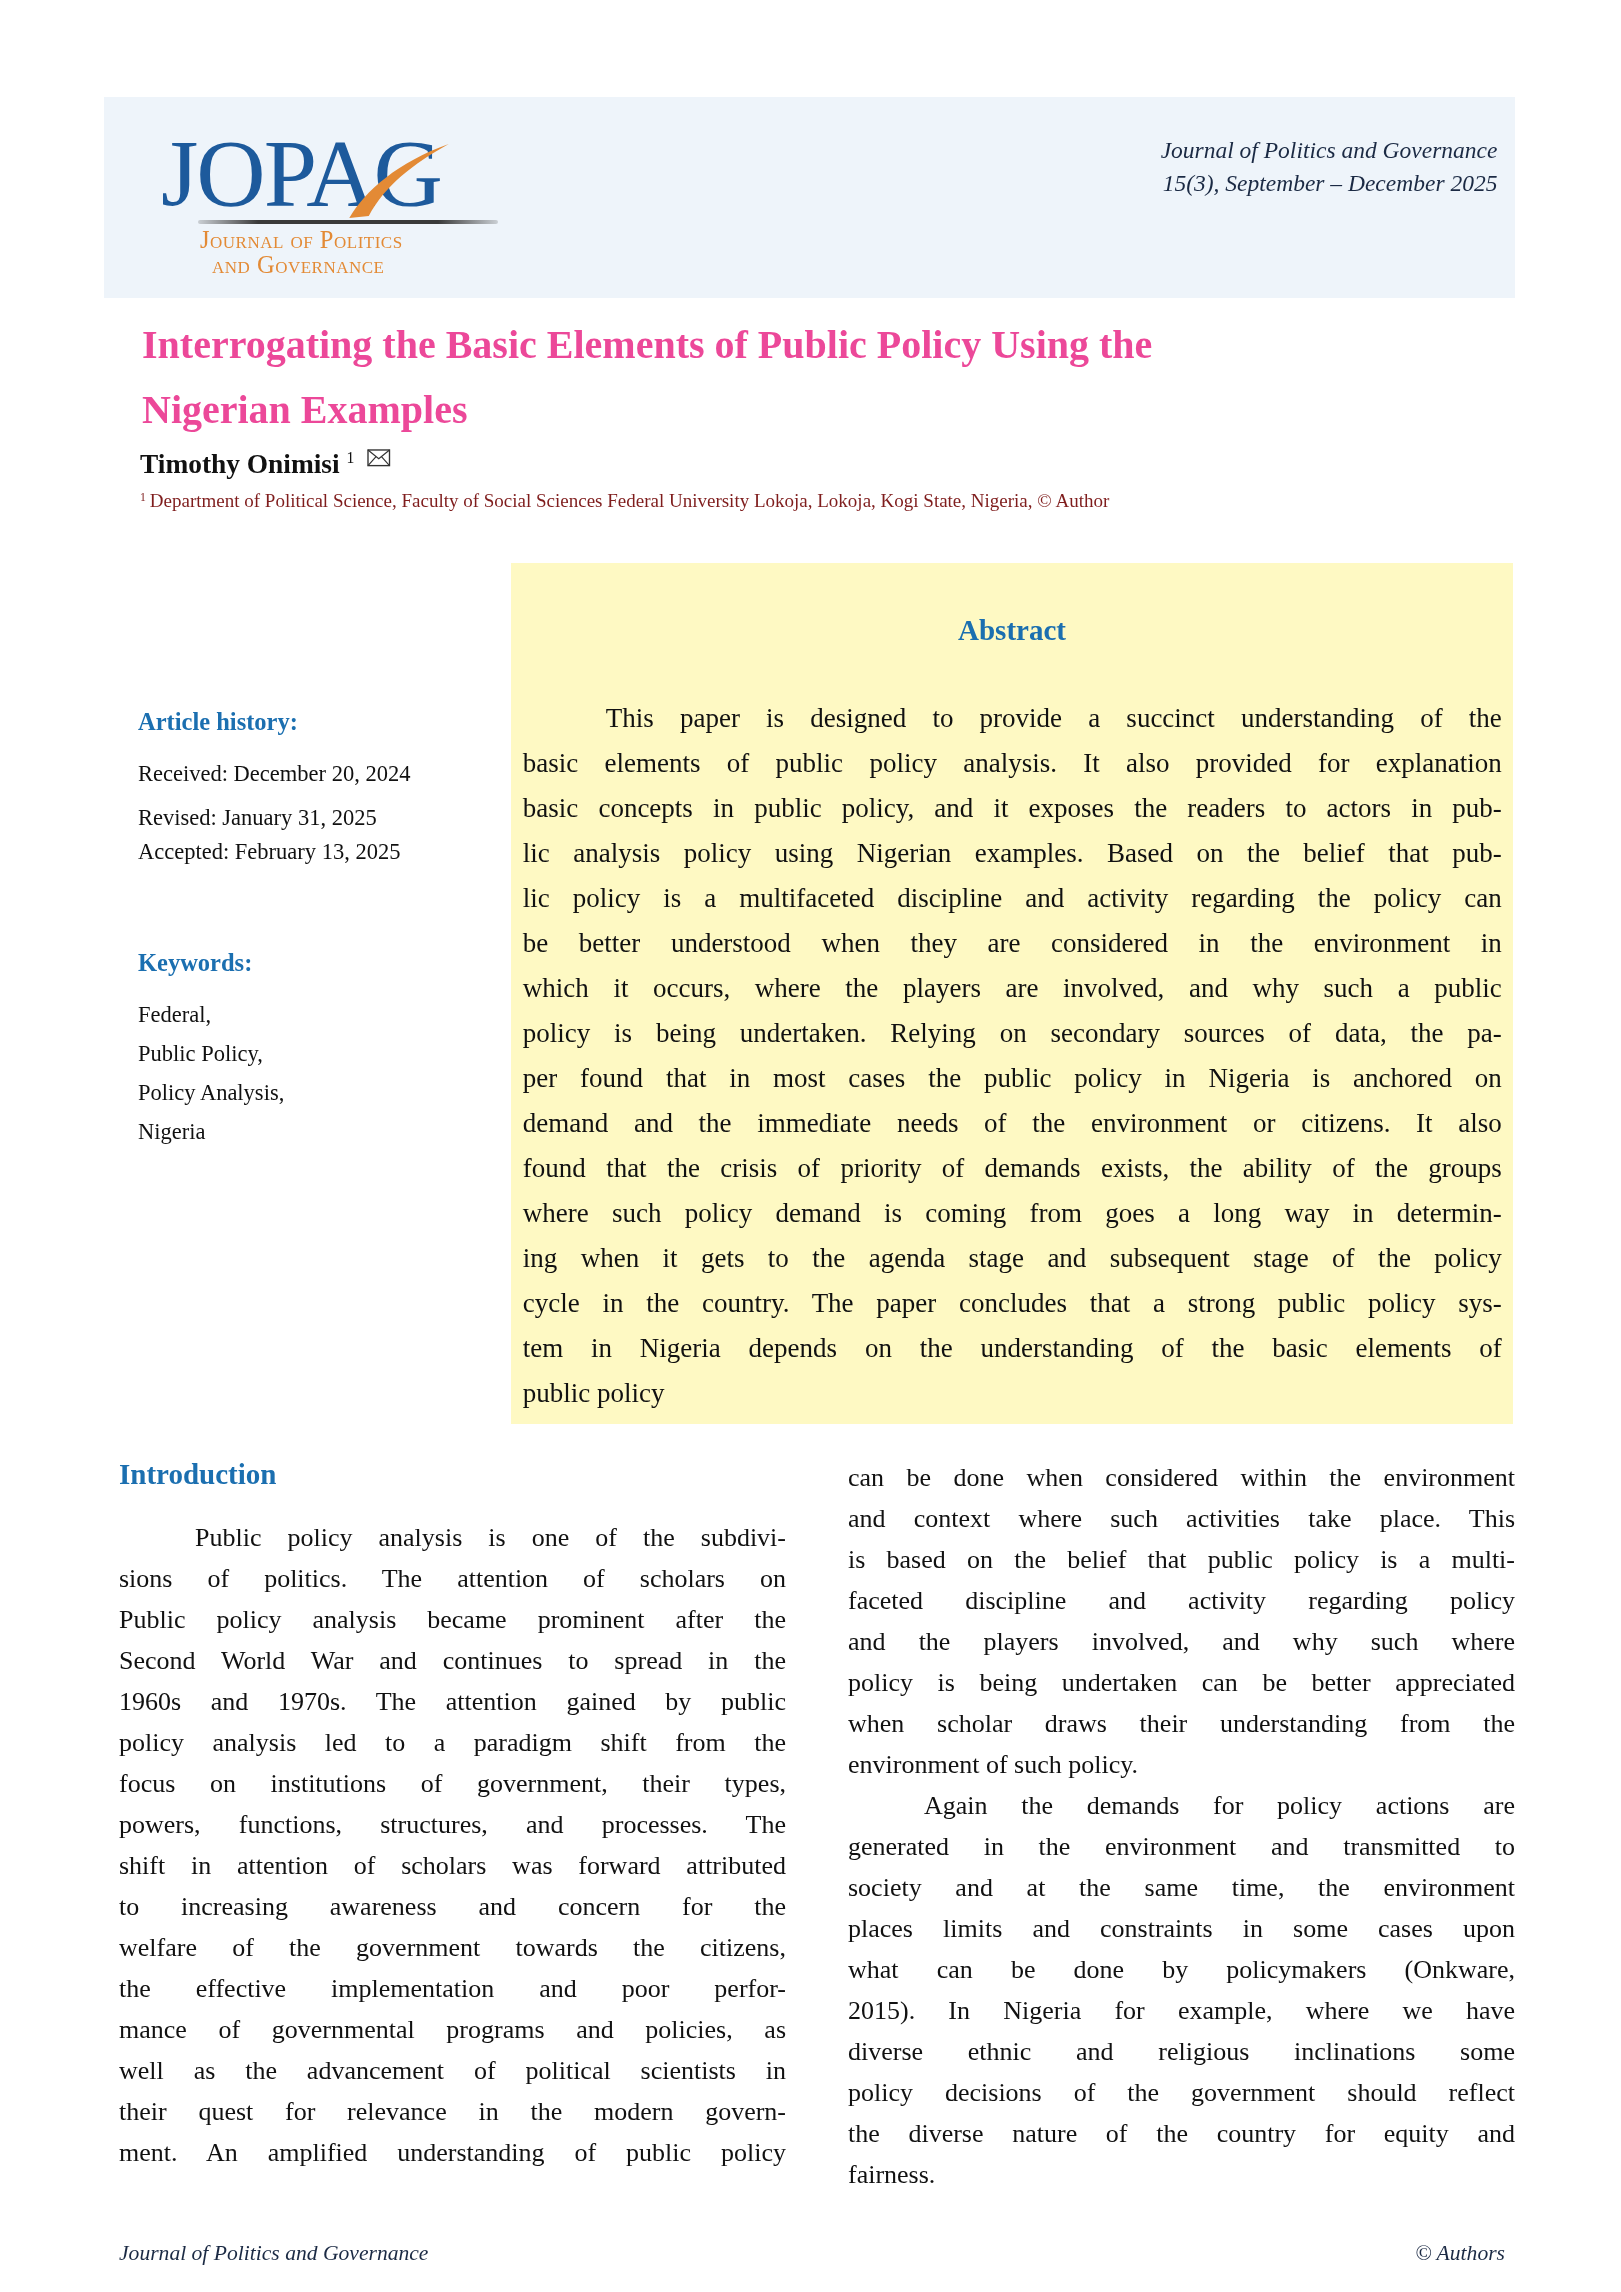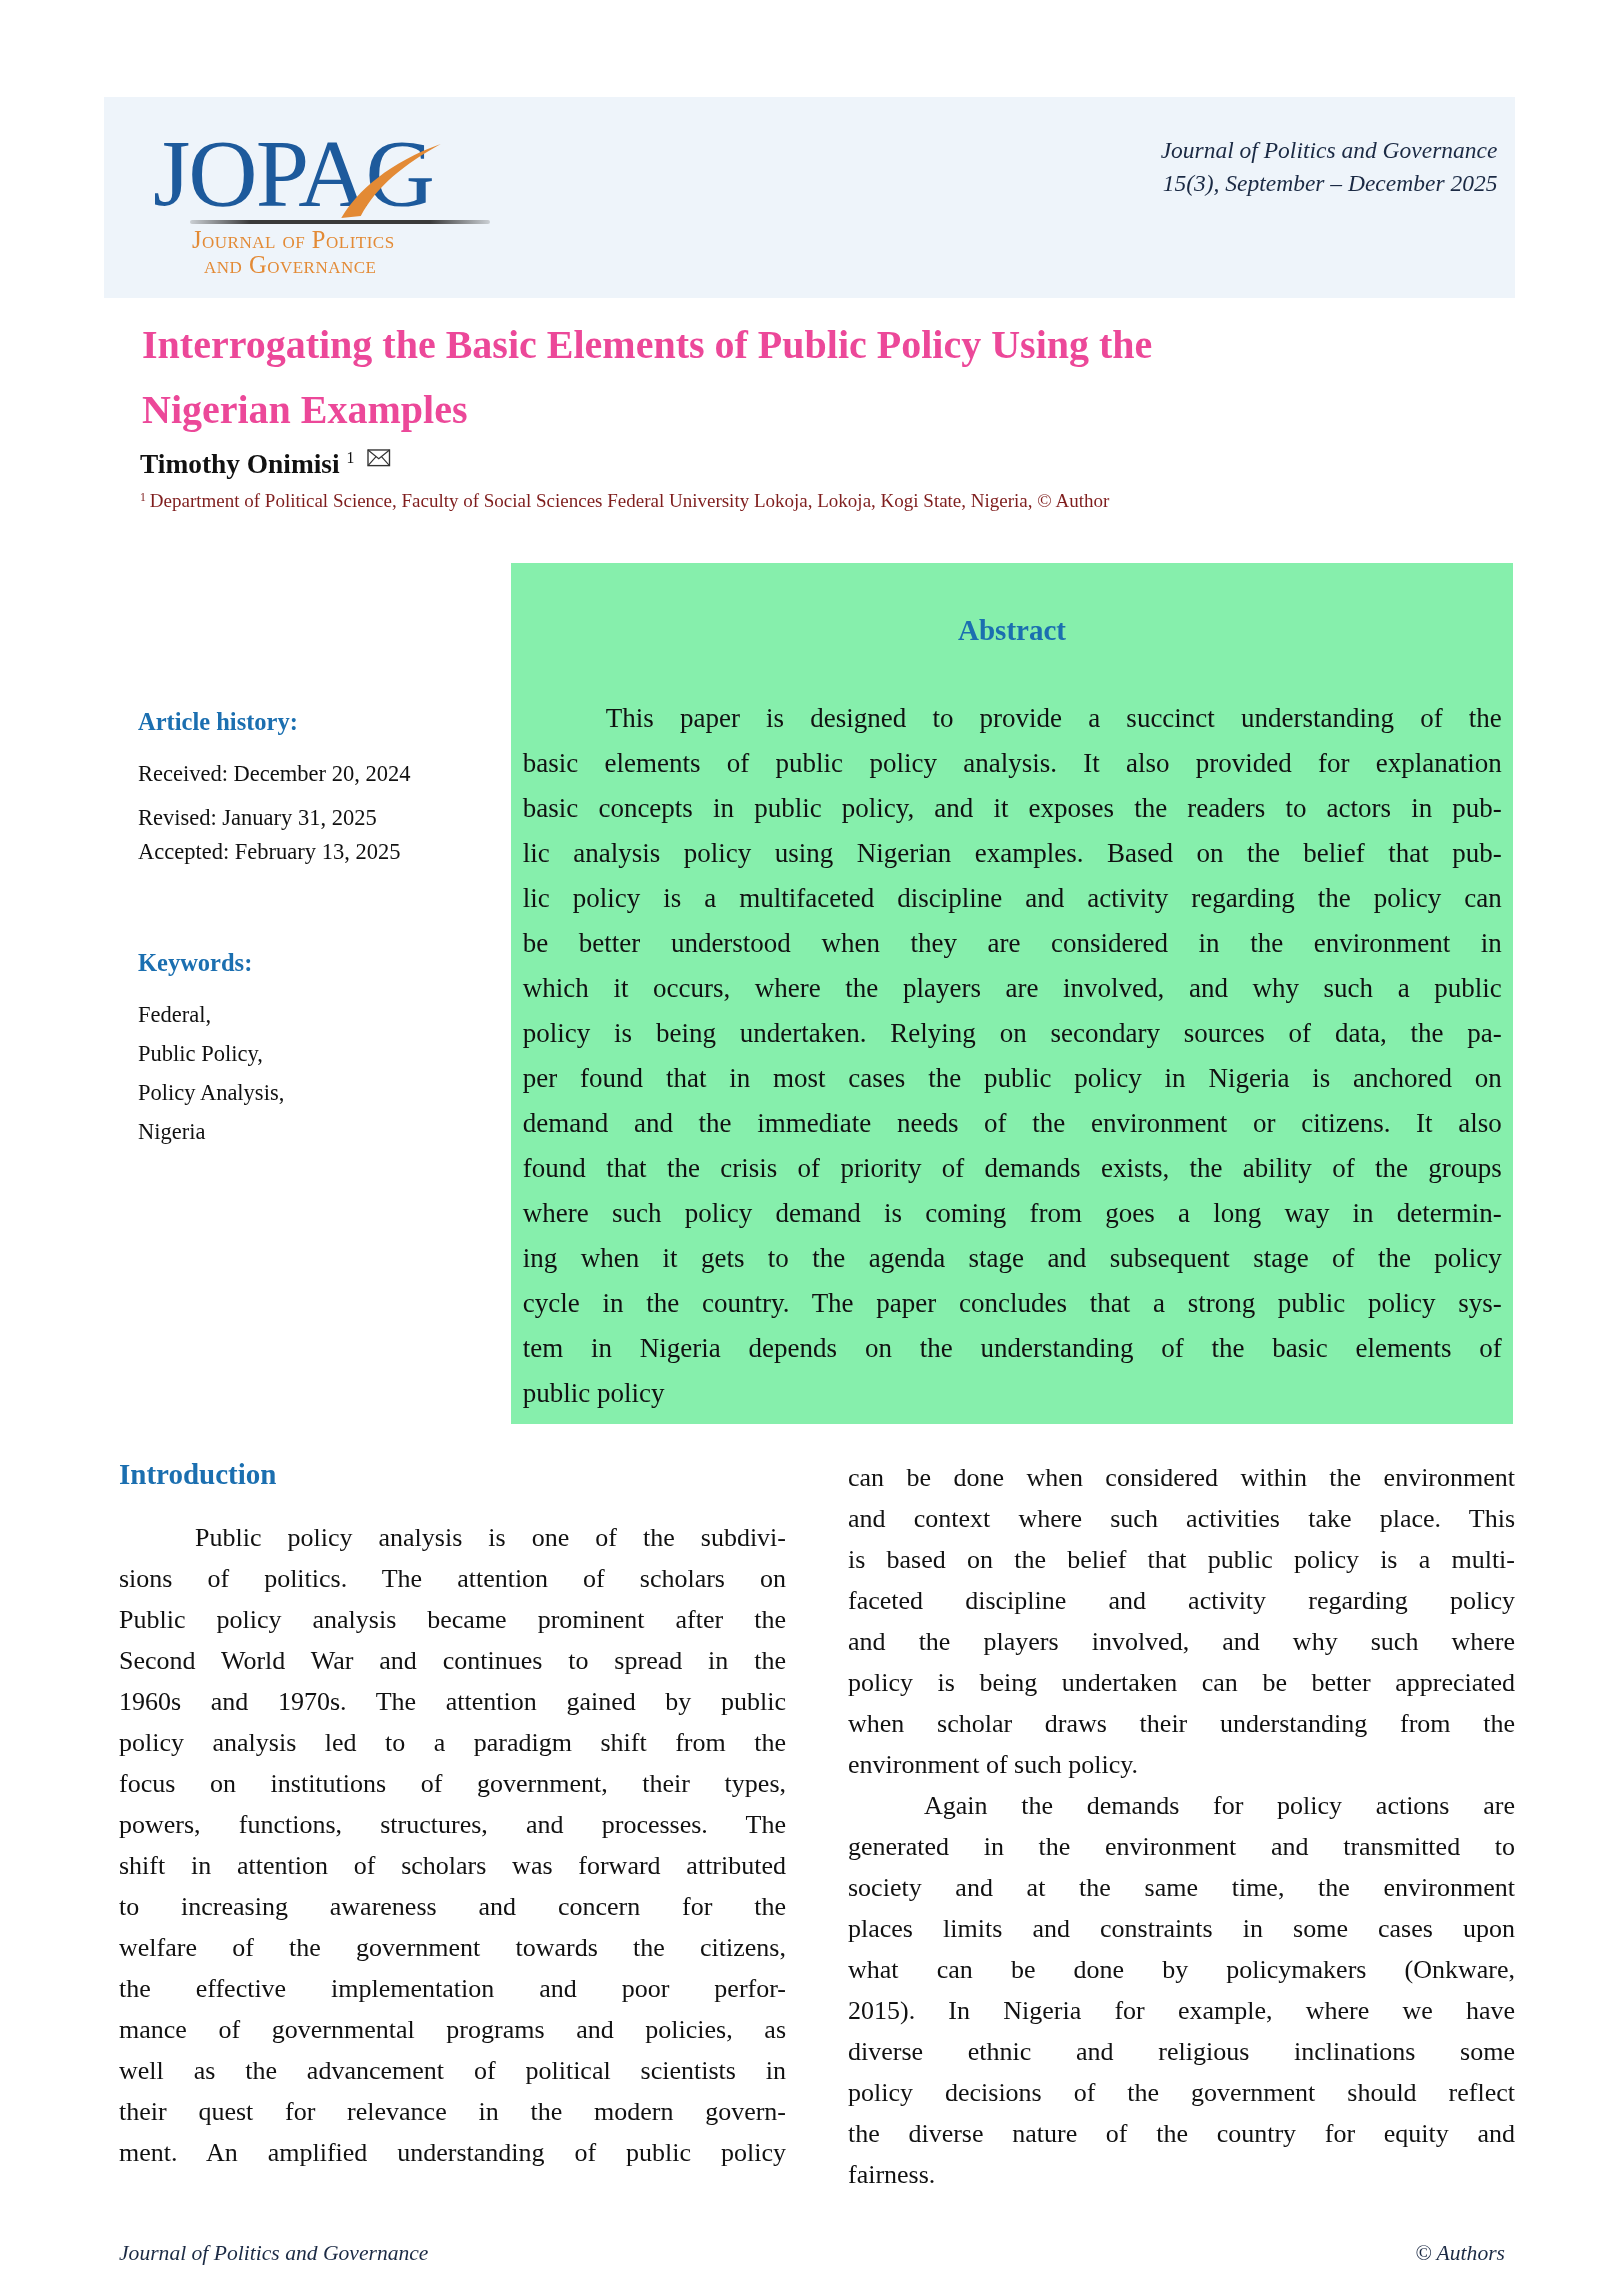--- a/index.html
+++ b/index.html
@@ -2,21 +2,21 @@
 <html><head>
 <meta charset="utf-8">
 <style>
   html, body { margin: 0; padding: 0; background: #ffffff; }
   body { width: 1621px; height: 2293px; position: relative; overflow: hidden;
          font-family: "Liberation Serif", "DejaVu Serif", serif; color: #111; }
   .abs { position: absolute; }
 
   
   #header-band { left: 104px; top: 97px; width: 1411px; height: 201px; background: #eef4fa; }
-  #logo { left: 49px; top: 29px; width: 353px; height: 157px; }
+  #logo { left: 57px; top: 29px; width: 353px; height: 157px; }
   .logo-letters { position: absolute; left: 0; top: 0; font-family: "Liberation Serif", serif;
                   font-size: 96px; line-height: 96px; color: #1d5a9c; letter-spacing: -2px; white-space: nowrap; }
   .logo-bar { position: absolute; left: 37px; top: 94px; width: 300px; height: 3.9px;
               background: linear-gradient(to right, rgba(60,60,60,0.2), #3a3a3a 20%, #3a3a3a 80%, rgba(60,60,60,0.2)); border-radius: 2px; }
   .logo-sub { position: absolute; left: 39px; font-family: "Liberation Serif", serif; color: #e38a35;
               font-size: 24.5px; line-height: 25.5px; letter-spacing: 0.5px; white-space: nowrap; font-variant: small-caps; }
   .logo-sub.l1 { top: 101px; }
   .logo-sub.l2 { top: 126px; left: 51px; }
   .logo-swoosh { position: absolute; left: 184px; top: 15.7px; }
 
@@ -30,21 +30,21 @@
   #author sup { font-size: 15.7px; font-weight: normal; vertical-align: 9.8px; }
   .mail-icon { display: inline-block; vertical-align: 5.9px; margin-left: 5.9px; }
   #affil { left: 140px; top: 490px; font-size: 19px; color: #7f1d1d; white-space: nowrap; }
   #affil sup { font-size: 11.8px; vertical-align: 5.9px; margin-right: 3.9px; }
 
   
   .meta-head { position: absolute; left: 138px; color: #1b6fb0; font-weight: bold; font-size: 24.5px; }
   .meta-line { position: absolute; left: 138px; font-size: 22.5px; color: #111; white-space: nowrap; }
 
   
-  #abstract-box { left: 511px; top: 563px; width: 1002px; height: 861px; background: #86efac; }
+  #abstract-box { left: 511px; top: 563px; width: 1002px; height: 861px; background: #fef9c3; }
   #abstract-title { position: absolute; left: 0; width: 100%; top: 51px; text-align: center;
                     color: #1b6fb0; font-weight: bold; font-size: 29px; }
   #abstract-text { position: absolute; left: 11.8px; width: 979px; top: 133px; font-size: 27px; }
   .jl { display: block; text-align: justify; text-align-last: justify; height: 45px; line-height: 45px; white-space: nowrap; }
   .jl.last { text-align-last: left; }
   .jl.indent { padding-left: 83px; }
 
   
   #intro-head { left: 119px; top: 1458px; color: #1b6fb0; font-weight: bold; font-size: 29px; }
   .col { position: absolute; font-size: 26px; }

